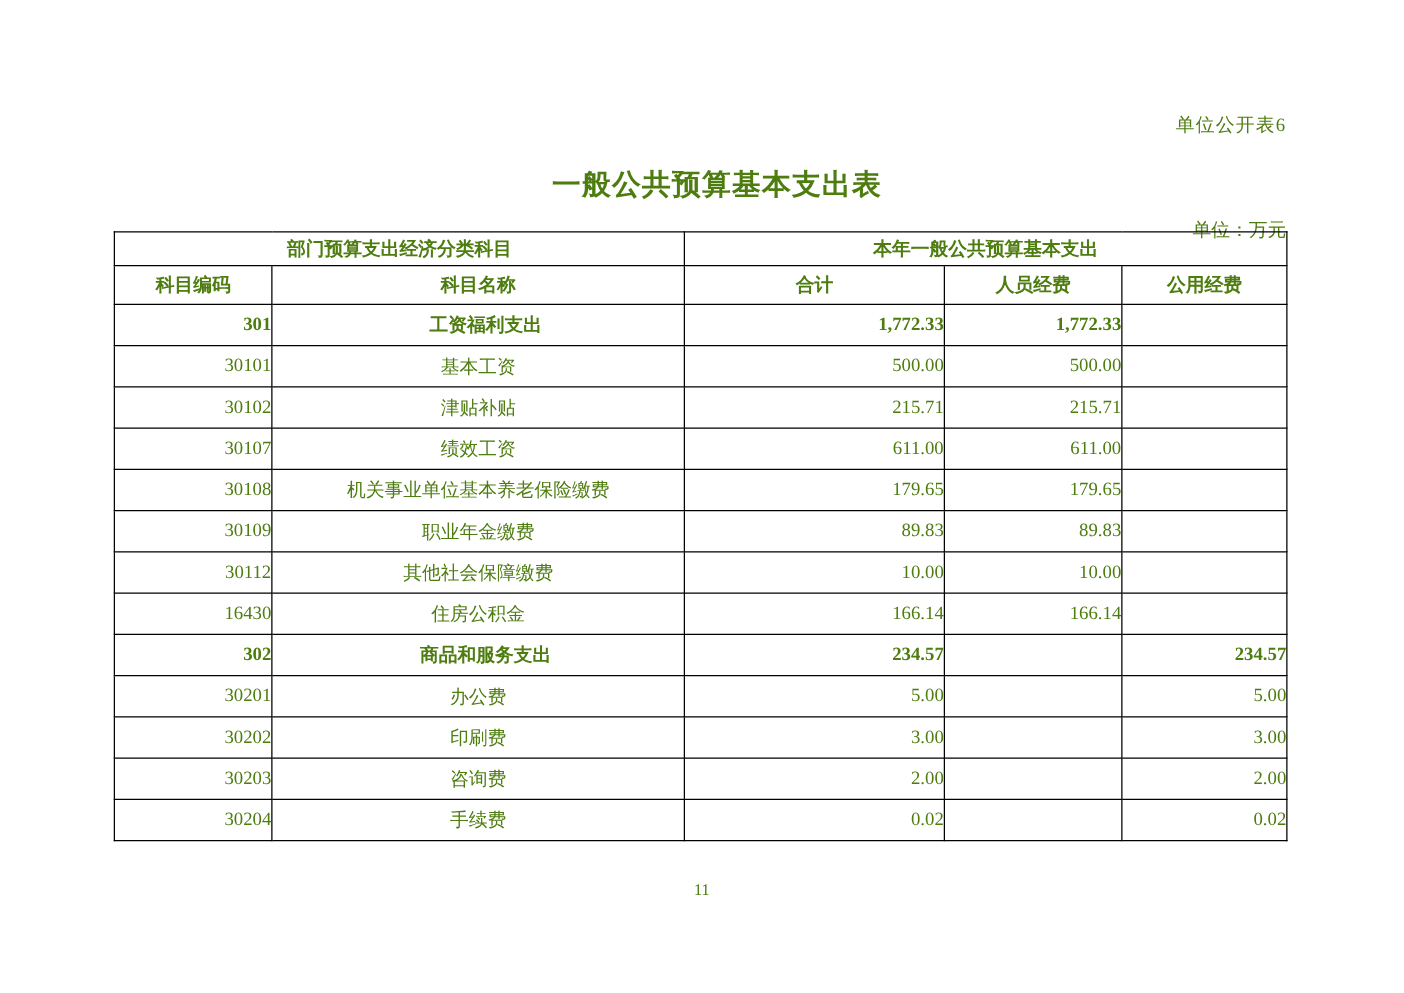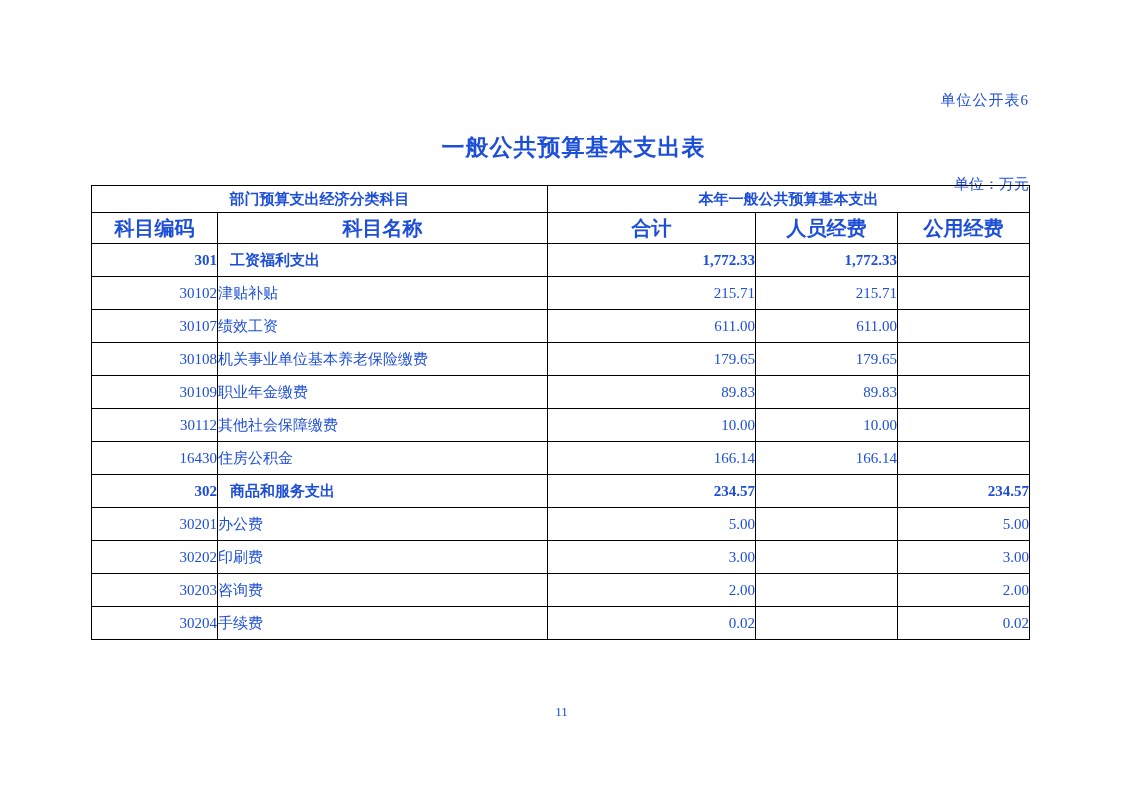--- a/index.html
+++ b/index.html
@@ -2,21 +2,21 @@
 <html><head>
 <meta charset="utf-8">
 <style>
   * { box-sizing: border-box; }
   html, body { margin: 0; padding: 0; background: #ffffff; }
   .page {
     position: relative;
     width: 1123px;
     height: 760px;
     background: #ffffff;
-    color: #1d4ed8;
+    color: #4d7c0f;
     font-family: "Liberation Serif", serif;
     overflow: hidden;
   }
   .corner-label {
     position: absolute;
     top: 91px;
     left: 91px;
     width: 938px;
     text-align: right;
     font-size: 15px;
@@ -67,30 +67,30 @@
     font-family: "Liberation Sans", sans-serif;
     font-weight: bold;
     text-align: center;
     font-size: 15px;
   }
   tr.header-columns-row th {
     height: 31px;
     font-family: "Liberation Sans", sans-serif;
     font-weight: bold;
     text-align: center;
-    font-size: 20px;
+    font-size: 15px;
   }
   tbody tr { height: 33px; }
   td.cell-code {
     text-align: right;
     padding-left: 6px;
     font-family: "Liberation Serif", serif;
   }
   td.cell-name {
-    text-align: left;
+    text-align: center;
     padding-left: 40px;
     font-family: "Liberation Serif", serif;
     margin-left: 47px;
   }
   td.cell-num {
     text-align: right;
     padding-right: 9px;
     font-family: "Liberation Serif", serif;
   }
   tr.parent-row td.cell-code { font-weight: bold; }
@@ -144,20 +144,27 @@
     </thead>
     <tbody id="table-body">
   <tr class="parent-row">
     <td class="cell-code">301</td>
     <td class="cell-name">工资福利支出</td>
     <td class="cell-num">1,772.33</td>
     <td class="cell-num">1,772.33</td>
     <td class="cell-num"></td>
   </tr>
 
+  <tr>
+    <td class="cell-code">30101</td>
+    <td class="cell-name">基本工资</td>
+    <td class="cell-num">500.00</td>
+    <td class="cell-num">500.00</td>
+    <td class="cell-num"></td>
+  </tr>
 
   <tr>
     <td class="cell-code">30102</td>
     <td class="cell-name">津贴补贴</td>
     <td class="cell-num">215.71</td>
     <td class="cell-num">215.71</td>
     <td class="cell-num"></td>
   </tr>
 
   <tr>

